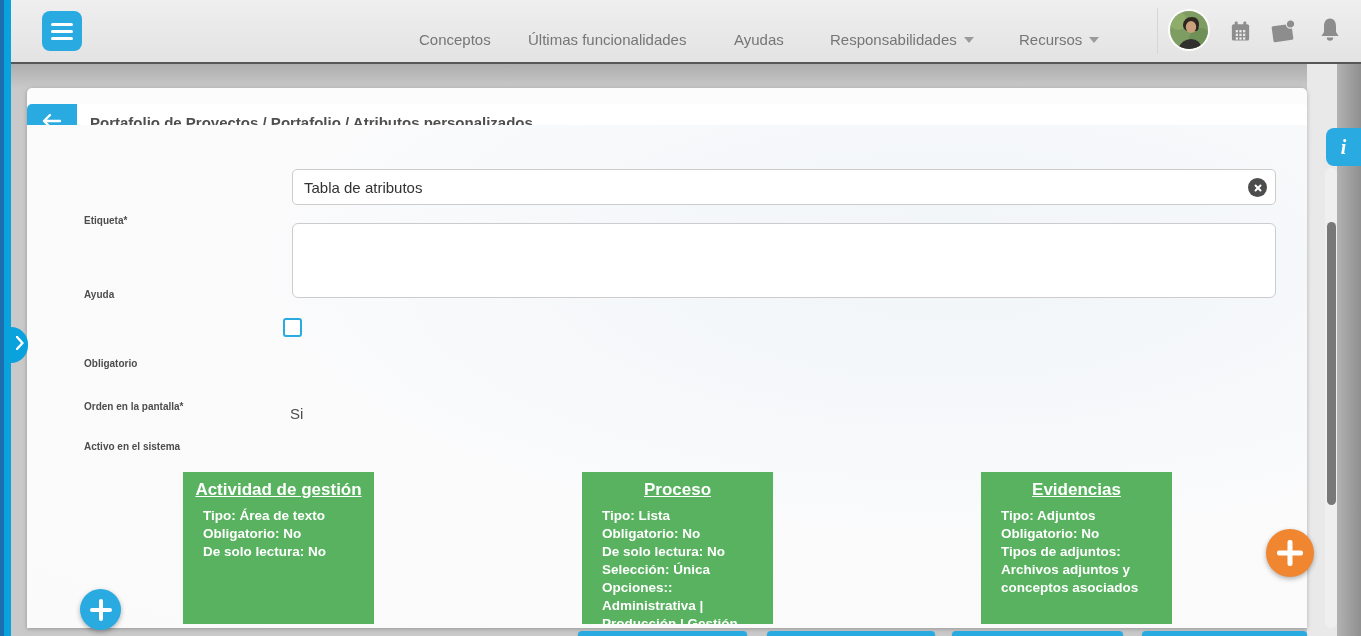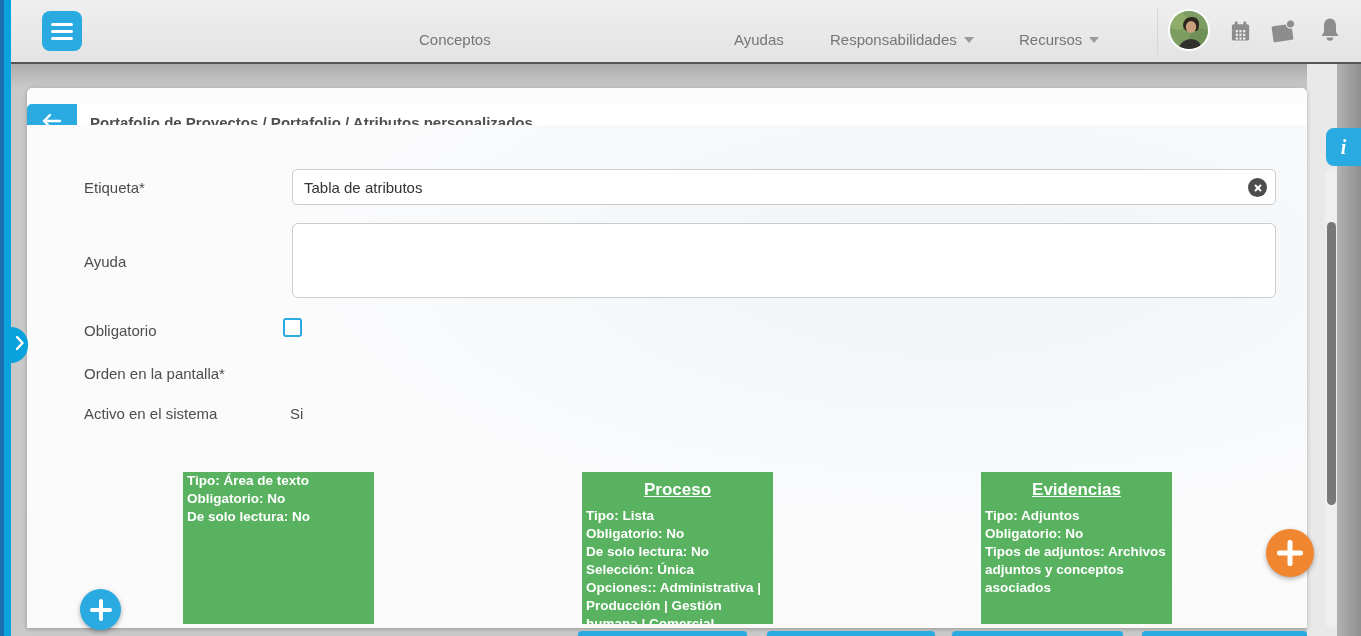--- a/index.html
+++ b/index.html
@@ -47,21 +47,21 @@
       border-radius:5px 5px 0 0;box-shadow:0 1px 4px rgba(0,0,0,.25);z-index:10;}
   .crumb-bar{position:absolute;left:0;right:0;top:0;height:37px;background:#fff;
       border-bottom:1px solid #e2e2e2;border-radius:5px 5px 0 0;margin-top:16px;}
   .back-btn{position:absolute;left:0;top:0;width:50px;height:37px;background:#29abe2;border:none;
       border-radius:5px 0 0 0;cursor:pointer;display:flex;align-items:center;justify-content:center;}
   .crumb-text{position:absolute;left:63px;top:0;height:37px;display:flex;align-items:center;
       font-size:15px;font-weight:bold;color:#4f4f4f;}
   .form-area{position:absolute;left:0;right:0;top:37px;bottom:0;
       background:radial-gradient(ellipse at 72% 28%,#f0f5f8 0%,#fbfbfc 55%,#fafafa 100%);}
 
-  .f-label{position:absolute;font-size:15px;font-weight:normal;color:#4d4d4d;}
+  .f-label{position:absolute;font-size:10px;font-weight:bold;color:#4d4d4d;margin-top:36px;}
   .text-input{position:absolute;left:265px;top:44px;width:984px;height:36px;background:#fff;
       border:1px solid #ccc;border-radius:5px;font-family:"Liberation Sans",sans-serif;
       font-size:15px;color:#333;padding:0 38px 0 11px;}
   .clear-btn{position:absolute;left:1221px;top:53px;width:19px;height:19px;border-radius:50%;
       background:#4d4d4d;border:none;cursor:pointer;padding:0;}
   .clear-btn::before,.clear-btn::after{content:"";position:absolute;left:50%;top:50%;width:9px;height:2px;
       background:#fff;border-radius:1px;}
   .clear-btn::before{transform:translate(-50%,-50%) rotate(45deg);}
   .clear-btn::after{transform:translate(-50%,-50%) rotate(-45deg);}
   .help-area{position:absolute;left:265px;top:98px;width:984px;height:75px;background:#fff;
@@ -74,21 +74,21 @@
   .select-field .val{position:absolute;left:0;top:4px;font-size:15px;color:#3f3f3f;}
   .select-caret{position:absolute;right:33px;top:9px;width:0;height:0;
       border-left:6px solid transparent;border-right:6px solid transparent;border-top:8px solid #29abe2;}
   .static-val{position:absolute;font-size:15px;font-weight:normal;color:#4d4d4d;}
 
   
   .attr-card{position:absolute;top:347px;width:191px;height:152px;background:#58b25f;cursor:pointer;
       color:#fff;overflow:hidden;}
   .attr-card .title{font-size:17px;font-weight:bold;text-align:center;text-decoration:underline;
       margin:8px 6px 7px;}
-  .attr-card .line{font-size:13.5px;font-weight:bold;line-height:18px;padding:0 4px;}
+  .attr-card .line{font-size:13.5px;font-weight:bold;line-height:18px;padding:0 20px;}
 
   
   .action-btn{position:absolute;top:506px;height:25px;background:#29abe2;border:none;border-radius:4px;
       color:#fff;font-family:"Liberation Sans",sans-serif;font-size:15px;font-weight:bold;cursor:pointer;
       box-shadow:0 1px 2px rgba(0,0,0,.2);}
 
   
   .fab{position:absolute;border:none;border-radius:50%;cursor:pointer;z-index:20;
       box-shadow:0 2px 5px rgba(0,0,0,.3);}
   .fab::before,.fab::after{content:"";position:absolute;left:50%;top:50%;background:#fff;border-radius:2px;}
@@ -124,20 +124,23 @@
   </div>
 
   <div class="topbar">
     <button class="hamburger">
       <span style="display:contents"><i></i><i></i><i></i></span>
     </button>
 
 
     <div class="nav-item" style="left:408px">
       <span>Conceptos</span>
+    </div>
+    <div class="nav-item" style="left:517px">
+      <span>Últimas funcionalidades</span>
     </div>
     <div class="nav-item" style="left:723px">
       <span>Ayudas</span>
     </div>
     <div class="nav-item" style="left:819px">
       <span>Responsabilidades</span>
       <span class="nav-caret"></span>
     </div>
     <div class="nav-item" style="left:1008px">
       <span>Recursos</span>
@@ -222,20 +225,21 @@
 
       <div class="f-label" style="left:57px;top:197px">Obligatorio</div>
       <button class="checkbox"></button>
 
       <div class="f-label" style="left:57px;top:240px">Orden en la pantalla*</div>
 
       <div class="f-label" style="left:57px;top:280px">Activo en el sistema</div>
       <div class="static-val" style="left:263px;top:280px">Si</div>
 
       <div class="attr-card" style="left:156px">
+        <div class="title">Actividad de gestión</div>
         <div class="line">Tipo: Área de texto</div>
         <div class="line">Obligatorio: No</div>
         <div class="line">De solo lectura: No</div>
       </div>
       <div class="attr-card" style="left:555px">
         <div class="title">Proceso</div>
         <div class="line">Tipo: Lista</div>
         <div class="line">Obligatorio: No</div>
         <div class="line">De solo lectura: No</div>
         <div class="line">Selección: Única</div>

